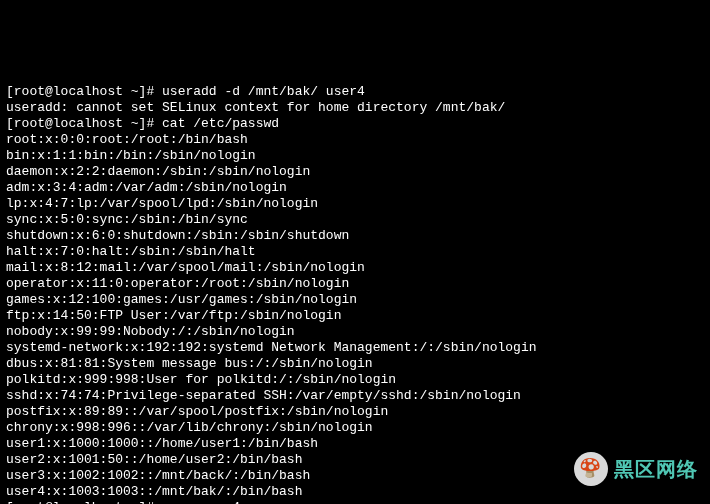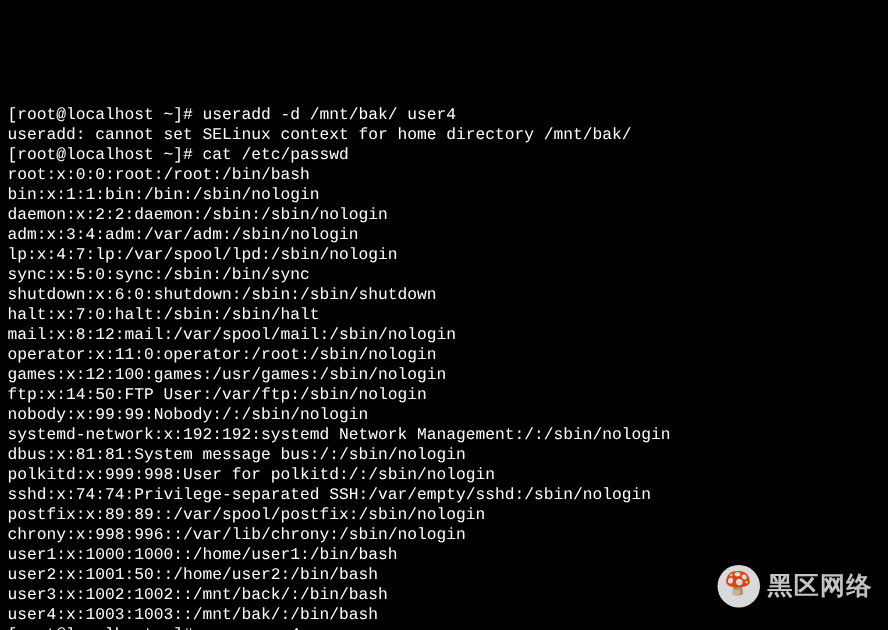--- a/index.html
+++ b/index.html
@@ -32,21 +32,21 @@
       height: 34px;
       background: #fff;
       border-radius: 50%;
       display: flex;
       align-items: center;
       justify-content: center;
       color: #000;
       font-size: 18px;
     }
     .watermark-text {
-      color: #e5e5e5;
+      color: #5eead4;
       font-family: "Microsoft YaHei", sans-serif;
       font-size: 20px;
       font-weight: bold;
       letter-spacing: 1px;
     }
   </style>
 </head>
 <body>
 
 

